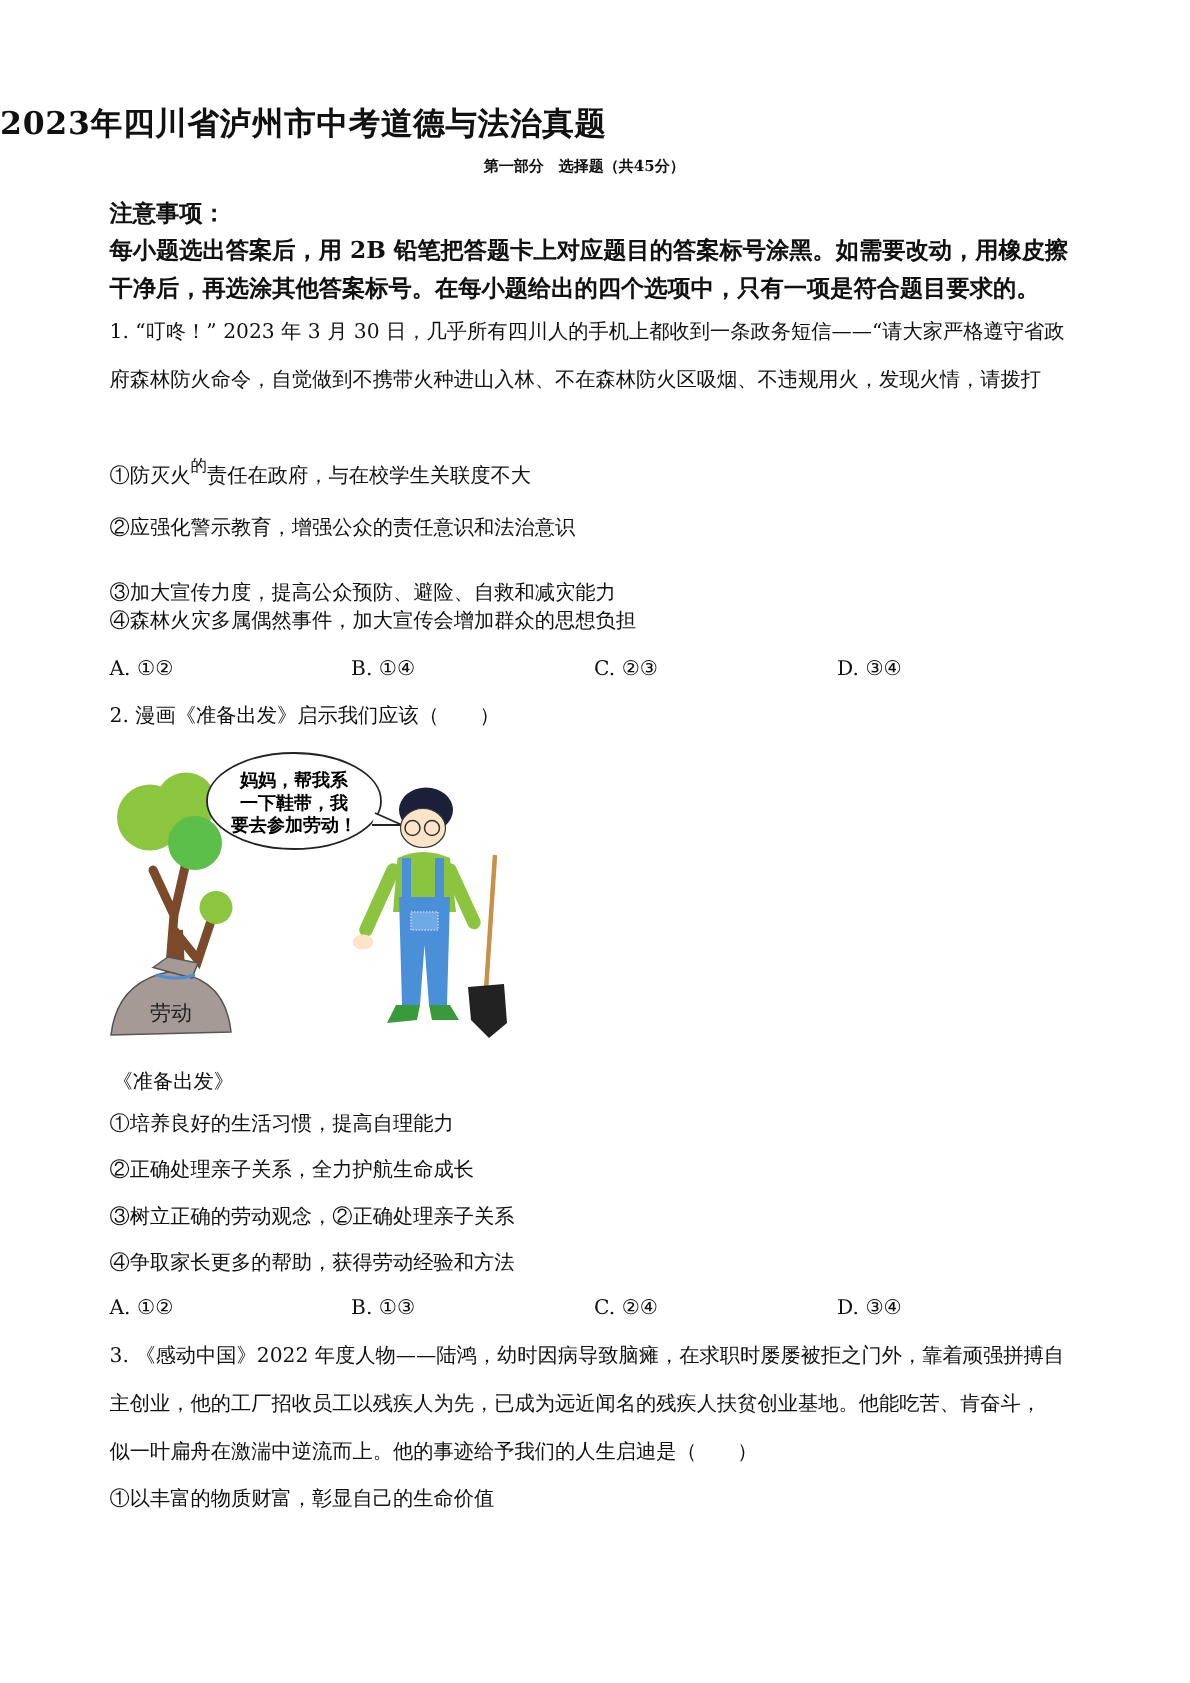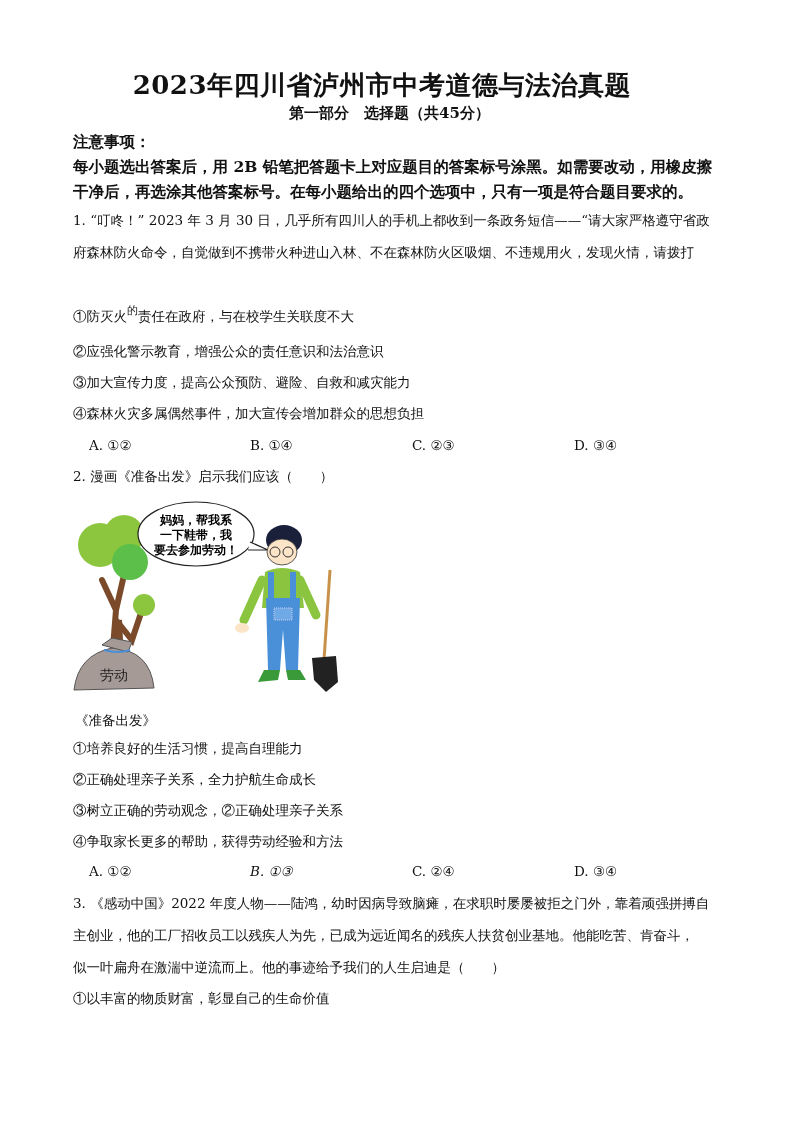--- a/index.html
+++ b/index.html
@@ -1,23 +1,23 @@
 <!DOCTYPE html>
 <html><head>
 <meta charset="utf-8">
 <style>
   * { margin: 0; padding: 0; box-sizing: border-box; }
   html, body { width: 793px; height: 1122px; background: #ffffff; overflow: hidden; }
   body { position: relative; font-family: "DejaVu Serif", "Liberation Serif", serif; color: #111; }
   .page { position: absolute; left: 0; top: 0; width: 793px; height: 1122px; }
-  .title { position: absolute; left: 0; width: 631px; top: 68px; text-align: right; font-size: 26px; font-weight: bold; letter-spacing: 0.5px; }
-  .subtitle { position: absolute; left: 0; width: 779px; top: 104px; text-align: center; font-size: 15px; font-weight: bold; }
+  .title { position: absolute; left: 0; width: 631px; top: 68px; text-align: left; font-size: 21px; font-weight: bold; letter-spacing: 0.5px; }
+  .subtitle { position: absolute; left: 0; width: 779px; top: 104px; text-align: center; font-size: 10px; font-weight: bold; }
   .line { position: absolute; left: 73px; font-size: 13.5px; white-space: nowrap; }
   .bold { font-weight: bold; font-size: 15.5px; }
-  .opt { position: absolute; font-size: 13.5px; white-space: nowrap; margin-left: 16px; }
+  .opt { position: absolute; font-size: 13.5px; white-space: nowrap; }
   .sup { font-size: 11px; position: relative; top: -7px; }
   .figure { position: absolute; left: 72px; top: 500px; width: 280px; height: 200px; }
 </style>
 </head>
 <body>
 
 <div class="page">
 
   <div class="title">2023年四川省泸州市中考道德与法治真题</div>
   <div class="subtitle">第一部分　选择题（共45分）</div>
@@ -26,21 +26,21 @@
   <div class="line bold" style="top:157px;">每小题选出答案后，用 2B 铅笔把答题卡上对应题目的答案标号涂黑。如需要改动，用橡皮擦</div>
   <div class="line bold" style="top:182px;">干净后，再选涂其他答案标号。在每小题给出的四个选项中，只有一项是符合题目要求的。</div>
 
   <div class="line" style="top:212px;">1. “叮咚！” 2023 年 3 月 30 日，几乎所有四川人的手机上都收到一条政务短信——“请大家严格遵守省政</div>
   <div class="line" style="top:244px;">府森林防火命令，自觉做到不携带火种进山入林、不在森林防火区吸烟、不违规用火，发现火情，请拨打</div>
 
   <div class="line" style="top:308px;">
     <span>①防灭火</span><span class="sup">的</span><span>责任在政府，与在校学生关联度不大</span>
   </div>
   <div class="line" style="top:343px;">②应强化警示教育，增强公众的责任意识和法治意识</div>
-  <div class="line" style="top:374px;">③加大宣传力度，提高公众预防、避险、自救和减灾能力</div>
+  <div class="line" style="top:386px;">③加大宣传力度，提高公众预防、避险、自救和减灾能力</div>
   <div class="line" style="top:405px;">④森林火灾多属偶然事件，加大宣传会增加群众的思想负担</div>
 
   <div class="opt" style="left:73px; top:437px;">A. ①②</div>
   <div class="opt" style="left:234px; top:437px;">B. ①④</div>
   <div class="opt" style="left:396px; top:437px;">C. ②③</div>
   <div class="opt" style="left:558px; top:437px;">D. ③④</div>
 
   <div class="line" style="top:468px;">2. 漫画《准备出发》启示我们应该（　　）</div>
 
   <div class="figure">
@@ -95,21 +95,21 @@
   </div>
 
   <div class="line" style="top:712px; left:75px;">《准备出发》</div>
 
   <div class="line" style="top:740px;">①培养良好的生活习惯，提高自理能力</div>
   <div class="line" style="top:771px;">②正确处理亲子关系，全力护航生命成长</div>
   <div class="line" style="top:802px;">③树立正确的劳动观念，②正确处理亲子关系</div>
   <div class="line" style="top:833px;">④争取家长更多的帮助，获得劳动经验和方法</div>
 
   <div class="opt" style="left:73px; top:863px;">A. ①②</div>
-  <div class="opt" style="left:234px; top:863px;font-style:italic;">B. ①③</div>
+  <div class="opt" style="left:234px; top:863px;">B. ①③</div>
   <div class="opt" style="left:396px; top:863px;">C. ②④</div>
   <div class="opt" style="left:558px; top:863px;">D. ③④</div>
 
   <div class="line" style="top:895px;">3. 《感动中国》2022 年度人物——陆鸿，幼时因病导致脑瘫，在求职时屡屡被拒之门外，靠着顽强拼搏自</div>
   <div class="line" style="top:927px;">主创业，他的工厂招收员工以残疾人为先，已成为远近闻名的残疾人扶贫创业基地。他能吃苦、肯奋斗，</div>
   <div class="line" style="top:959px;">似一叶扁舟在激湍中逆流而上。他的事迹给予我们的人生启迪是（　　）</div>
   <div class="line" style="top:990px;">①以丰富的物质财富，彰显自己的生命价值</div>
 
 </div>
 

